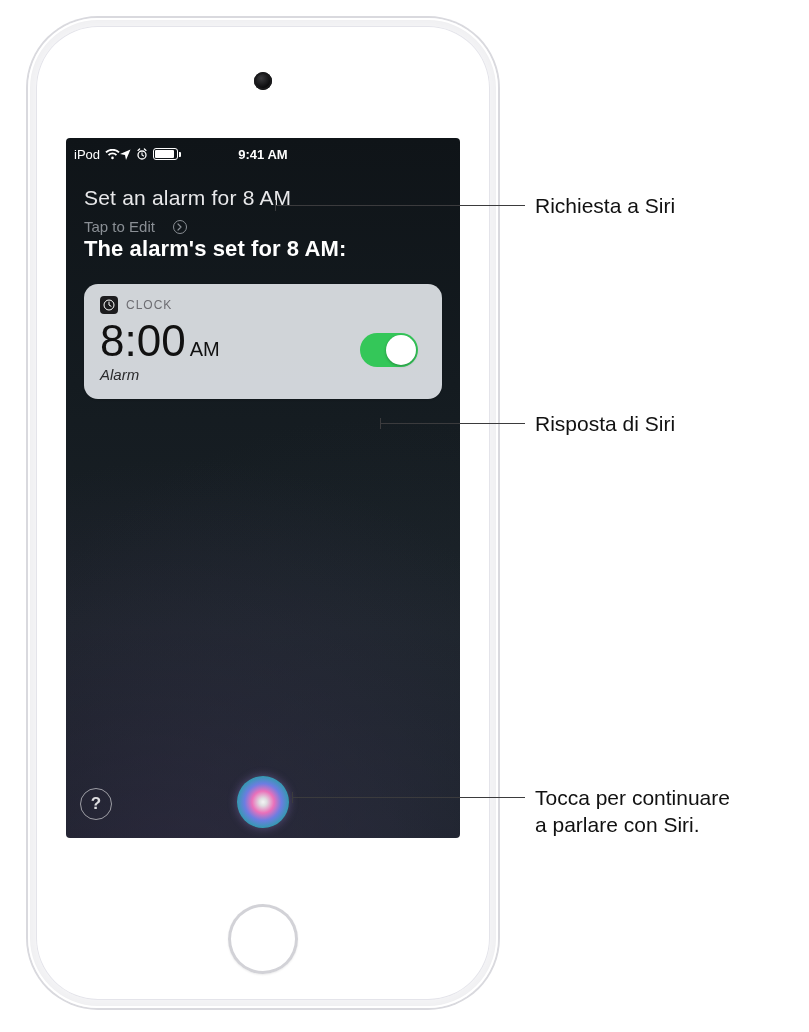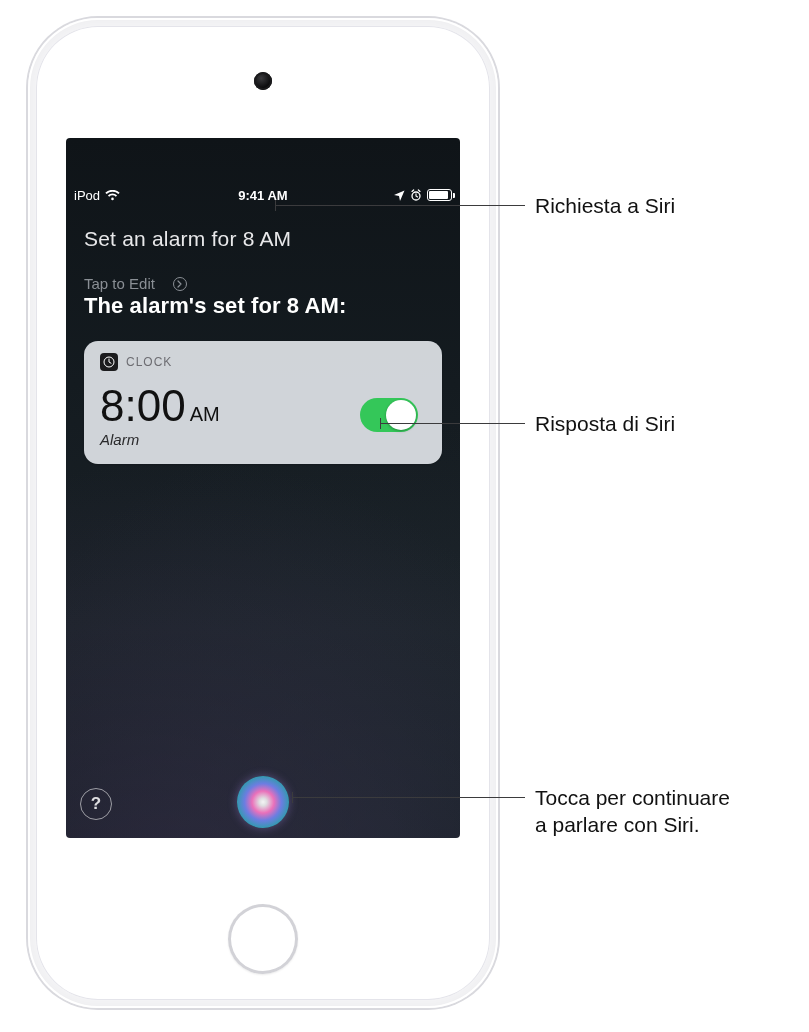--- a/index.html
+++ b/index.html
@@ -68,26 +68,24 @@
       radial-gradient(circle at 30% 110%, rgba(60,50,80,0.55), rgba(0,0,0,0) 55%),
       radial-gradient(circle at 80% 100%, rgba(40,50,60,0.45), rgba(0,0,0,0) 55%),
       linear-gradient(180deg, #0f1418 0%, #141b20 35%, #1a2127 70%, #131a20 100%);
     color: #ffffff;
   }
 
   
   .status-bar {
     display: flex;
     align-items: center;
-    justify-content: space-between;
     height: 28px;
     padding: 4px 8px 0 8px;
     font-size: 13px;
     font-weight: 500;
-    margin-top: 41px;
   }
   .status-left, .status-right { display: flex; align-items: center; gap: 5px; }
   .status-center {
     position: absolute;
     left: 0; right: 0;
     text-align: center;
     font-size: 13px;
     font-weight: 600;
     pointer-events: none;
   }
@@ -110,21 +108,21 @@
   .user-request {
     font-size: 21px;
     font-weight: 400;
     color: #e8e8ea;
     letter-spacing: 0.2px;
   }
   .tap-edit {
     display: inline-flex;
     align-items: center;
     gap: 18px;
-    margin-top: 24px;
+    margin-top: 8px;
     color: #8a8f95;
     font-size: 15px;
   }
   .tap-edit-chevron {
     width: 14px; height: 14px;
     border: 1px solid #8a8f95; border-radius: 50%;
     display: inline-flex; align-items: center; justify-content: center;
   }
   .tap-edit-chevron svg { display:block; }
   .siri-response {
@@ -151,21 +149,21 @@
     letter-spacing: 1px;
   }
   .clock-app-icon {
     width: 18px; height: 18px;
     background: #1c1c1e;
     border-radius: 4px;
     display: inline-flex; align-items: center; justify-content: center;
   }
   .alarm-row {
     display: flex; align-items: center; justify-content: space-between;
-    margin-top: 10px;
+    margin-top: 2px;
     gap: 16px;
   }
   .alarm-time {
     font-size: 44px;
     font-weight: 300;
     color: #111;
     display: flex; align-items: baseline;
   }
   .alarm-ampm {
     font-size: 20px;

